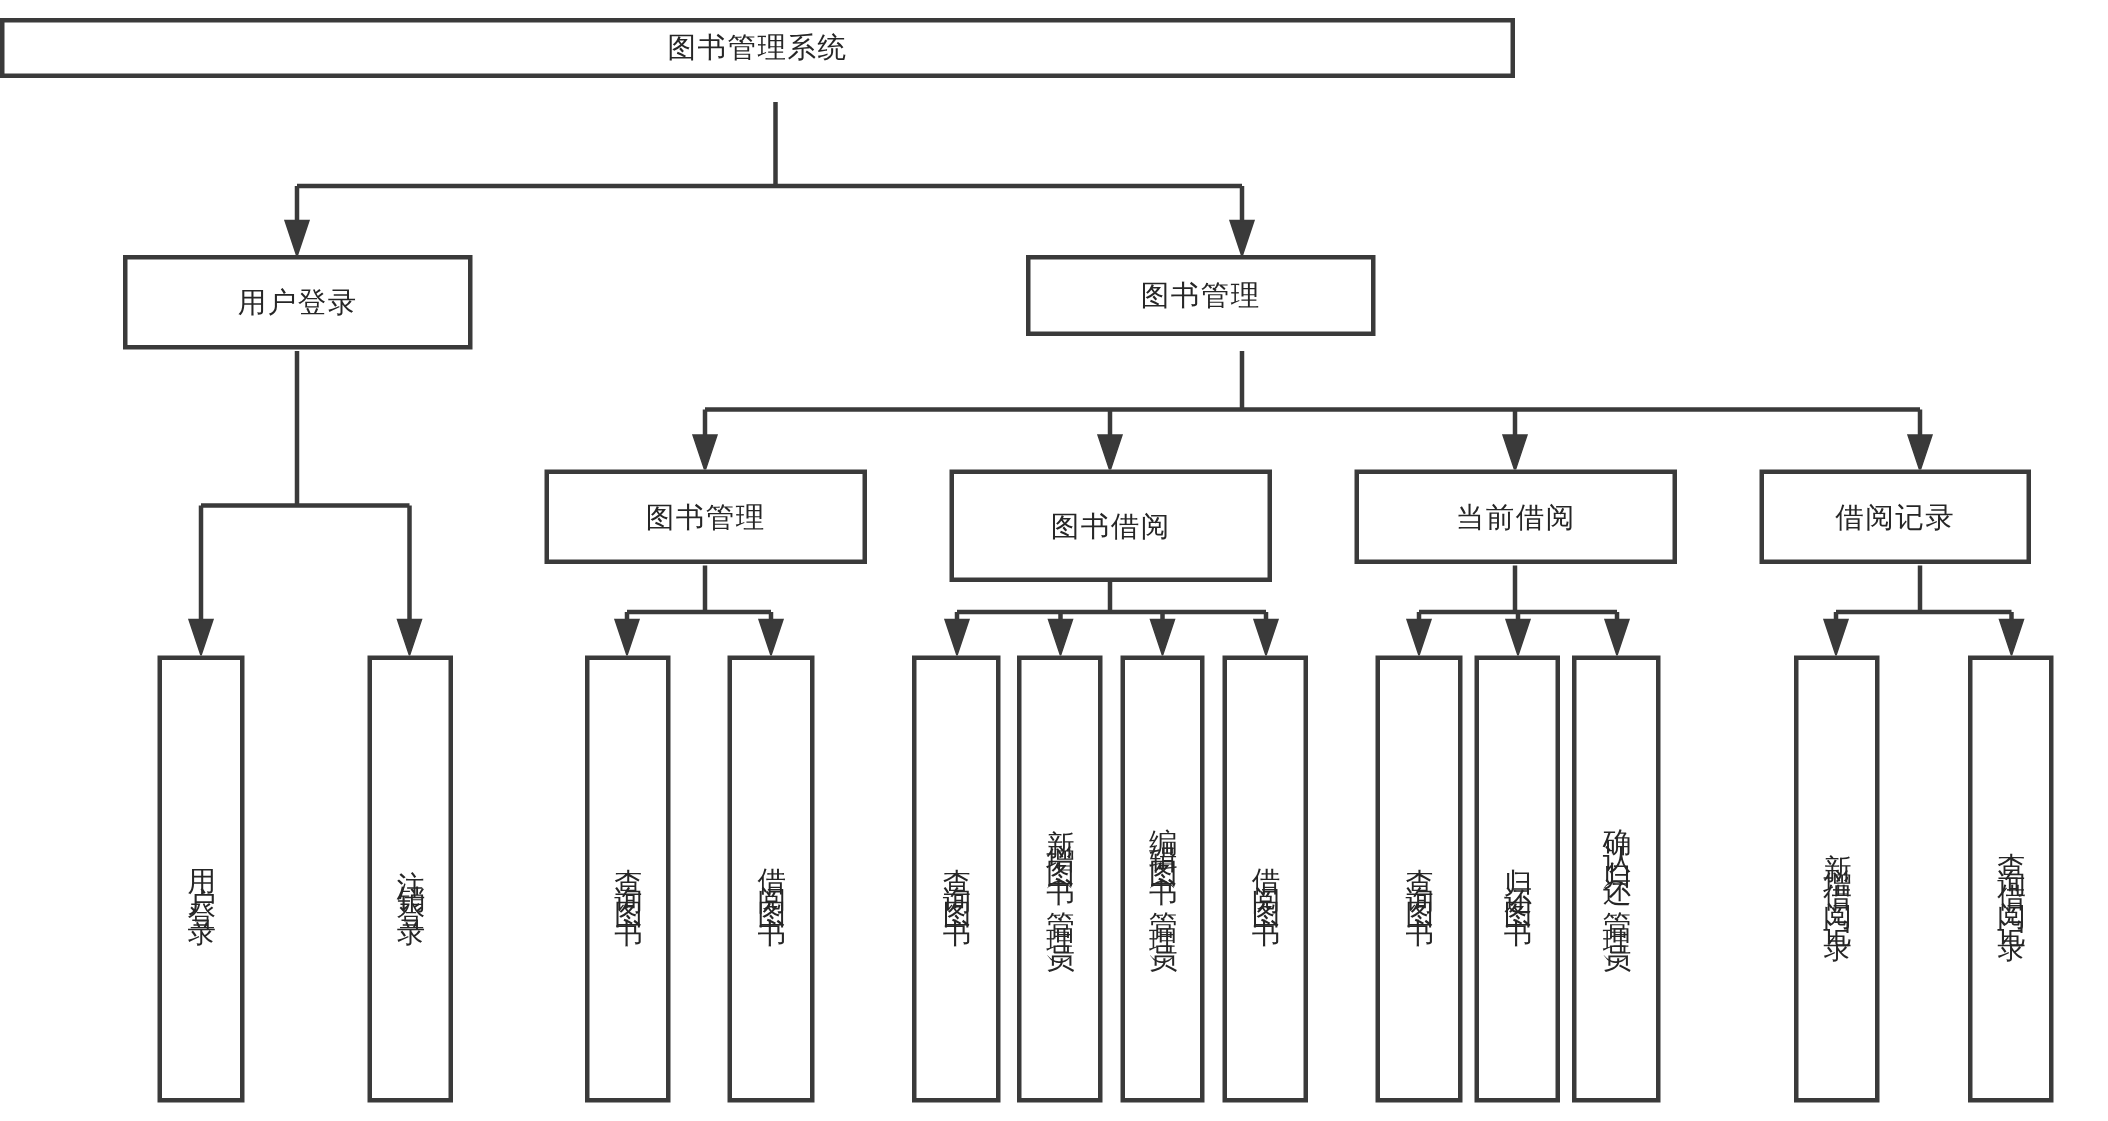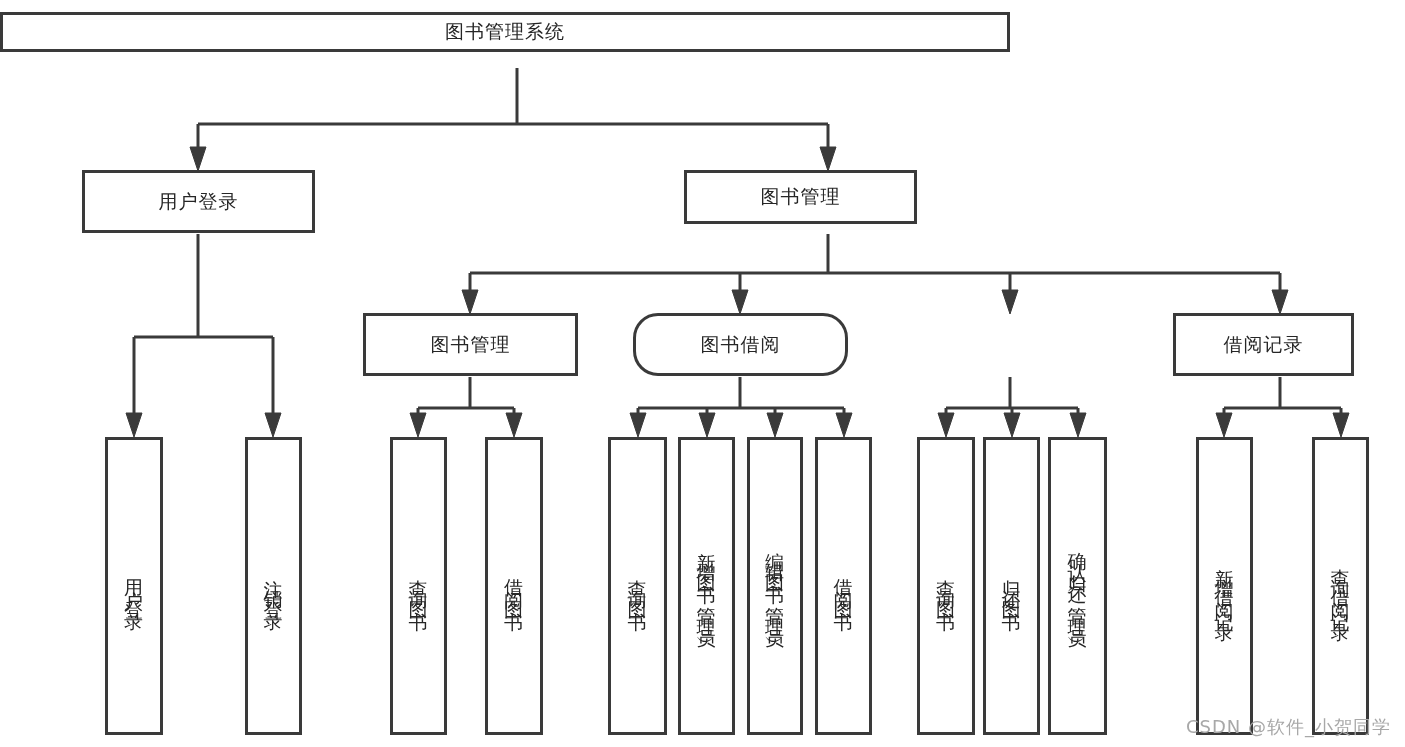--- a/index.html
+++ b/index.html
@@ -147,22 +147,25 @@
   <div class="node" style="left:82px; top:170px; width:233px; height:63px;">
     <span>用户登录</span>
   </div>
   <div class="node" style="left:684px; top:170px; width:233px; height:54px;">
     <span>图书管理</span>
   </div>
 
   <div class="node" style="left:363px; top:313px; width:215px; height:63px;">
     <span>图书管理</span>
   </div>
-  <div class="node" style="left:633px; top:313px; width:215px; height:63px;border-radius:25px;">
+  <div class="node" style="left:633px; top:313px; width:215px; height:75px;">
     <span>图书借阅</span>
+  </div>
+  <div class="node" style="left:903px; top:313px; width:215px; height:63px;">
+    <span>当前借阅</span>
   </div>
   <div class="node" style="left:1173px; top:313px; width:181px; height:63px;">
     <span>借阅记录</span>
   </div>
 
   <div class="node vnode" style="left:105px; top:437px; width:58px; height:298px;">
     <span class="vlabel">用户登录</span>
   </div>
   <div class="node vnode" style="left:245px; top:437px; width:57px; height:298px;">
     <span class="vlabel">注销登录</span>
@@ -198,15 +201,14 @@
     <span class="vlabel">确认归还（管理员）</span>
   </div>
 
   <div class="node vnode" style="left:1196px; top:437px; width:57px; height:298px;">
     <span class="vlabel">新增借阅记录</span>
   </div>
   <div class="node vnode" style="left:1312px; top:437px; width:57px; height:298px;">
     <span class="vlabel">查询借阅记录</span>
   </div>
 
-  <div class="watermark">CSDN @软件_小贺同学</div>
 
 </div>
 
 </body></html>

